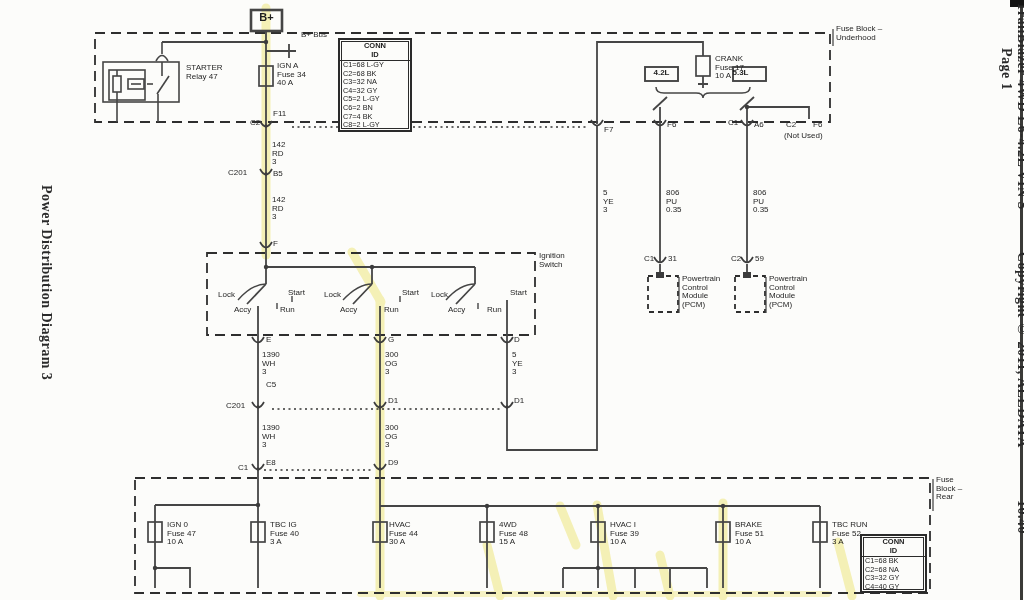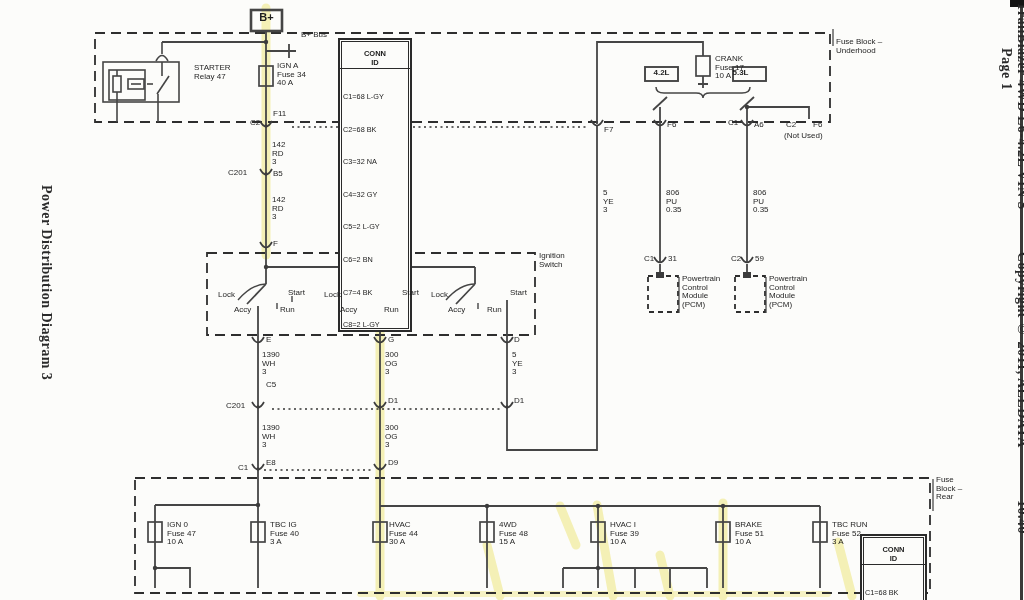--- a/index.html
+++ b/index.html
@@ -4,22 +4,22 @@
 <style>
   html,body{margin:0;padding:0;background:#e8e8e4;}
   .canvas{position:relative;width:1024px;height:600px;background:#fcfcfa;overflow:hidden;
           font-family:"Liberation Sans",sans-serif;color:#1c1c1c;}
   svg{position:absolute;left:0;top:0;}
   .lbl{position:absolute;font-size:8px;line-height:8.6px;white-space:pre-line;color:#1f1f1f;}
   .lbl.ctr{text-align:center;}
   .lbl.bold{font-weight:bold;}
   .bplus{font-size:11px;font-weight:bold;}
   .connid{position:absolute;border:2px solid #2a2a2a;background:#fcfcfa;box-shadow:inset 0 0 0 1px #fcfcfa, inset 0 0 0 2px #2a2a2a;}
-  .connid .hdr{font-size:7.5px;font-weight:bold;text-align:center;border-bottom:1.5px solid #2a2a2a;padding:1px 20px;margin-top:8px;}
-  .connid .row{font-size:7.3px;line-height:8.6px;padding:0 3px;white-space:nowrap;margin-top:24px;}
+  .connid .hdr{font-size:7.5px;font-weight:bold;text-align:center;border-bottom:1.5px solid #2a2a2a;padding:1px 20px;}
+  .connid .row{font-size:7.3px;line-height:8.6px;padding:0 3px;white-space:nowrap;}
   .vtext{position:absolute;writing-mode:vertical-rl;text-orientation:mixed;
          font-family:"Liberation Serif","DejaVu Serif",serif;font-weight:bold;color:#2a2a2a;}
   .vleft{left:38px;top:185px;font-size:14px;letter-spacing:0.5px;}
   .vright{left:998px;top:2px;height:596px;font-size:14px;letter-spacing:0.5px;}
   .vright span{display:inline;}
 </style>
 </head>
 <body>
 
 <div class="canvas">
@@ -180,31 +180,31 @@
 </div>
 <div class="vtext vright">
   <span>TrailBlazer 4WD L6-4.2L VIN S</span>
   <span style="margin-top:38px">Copyright © 2011, ALLDATA</span>
   <span style="margin-top:48px">10.40</span>
   <span style="margin-top:46px">Page 1</span>
 </div>
 
 <div class="lbl ctr bplus" style="left:251px;top:13px;width:31px">B+</div>
 <div class="lbl" style="left:301px;top:31px">B+ Bus</div>
-<div class="lbl" style="left:194px;top:64px">STARTER
+<div class="lbl" style="left:186px;top:64px">STARTER
 Relay 47</div>
 <div class="lbl" style="left:277px;top:62px">IGN A
 Fuse 34
 40 A</div>
 <div class="lbl" style="left:715px;top:55px">CRANK
 Fuse 17
 10 A</div>
 <div class="lbl ctr bold" style="left:645px;top:69px;width:33px">4.2L</div>
 <div class="lbl ctr bold" style="left:724px;top:69px;width:33px">5.3L</div>
-<div class="lbl" style="left:836px;top:38px">Fuse Block –
+<div class="lbl" style="left:836px;top:25px">Fuse Block –
 Underhood</div>
 
 <div class="connid" style="left:338px;top:38px;width:70px">
   <div class="hdr">CONN ID</div>
   <div class="row">C1=68 L-GY</div>
   <div class="row">C2=68 BK</div>
   <div class="row">C3=32 NA</div>
   <div class="row">C4=32 GY</div>
   <div class="row">C5=2 L-GY</div>
   <div class="row">C6=2 BN</div>

